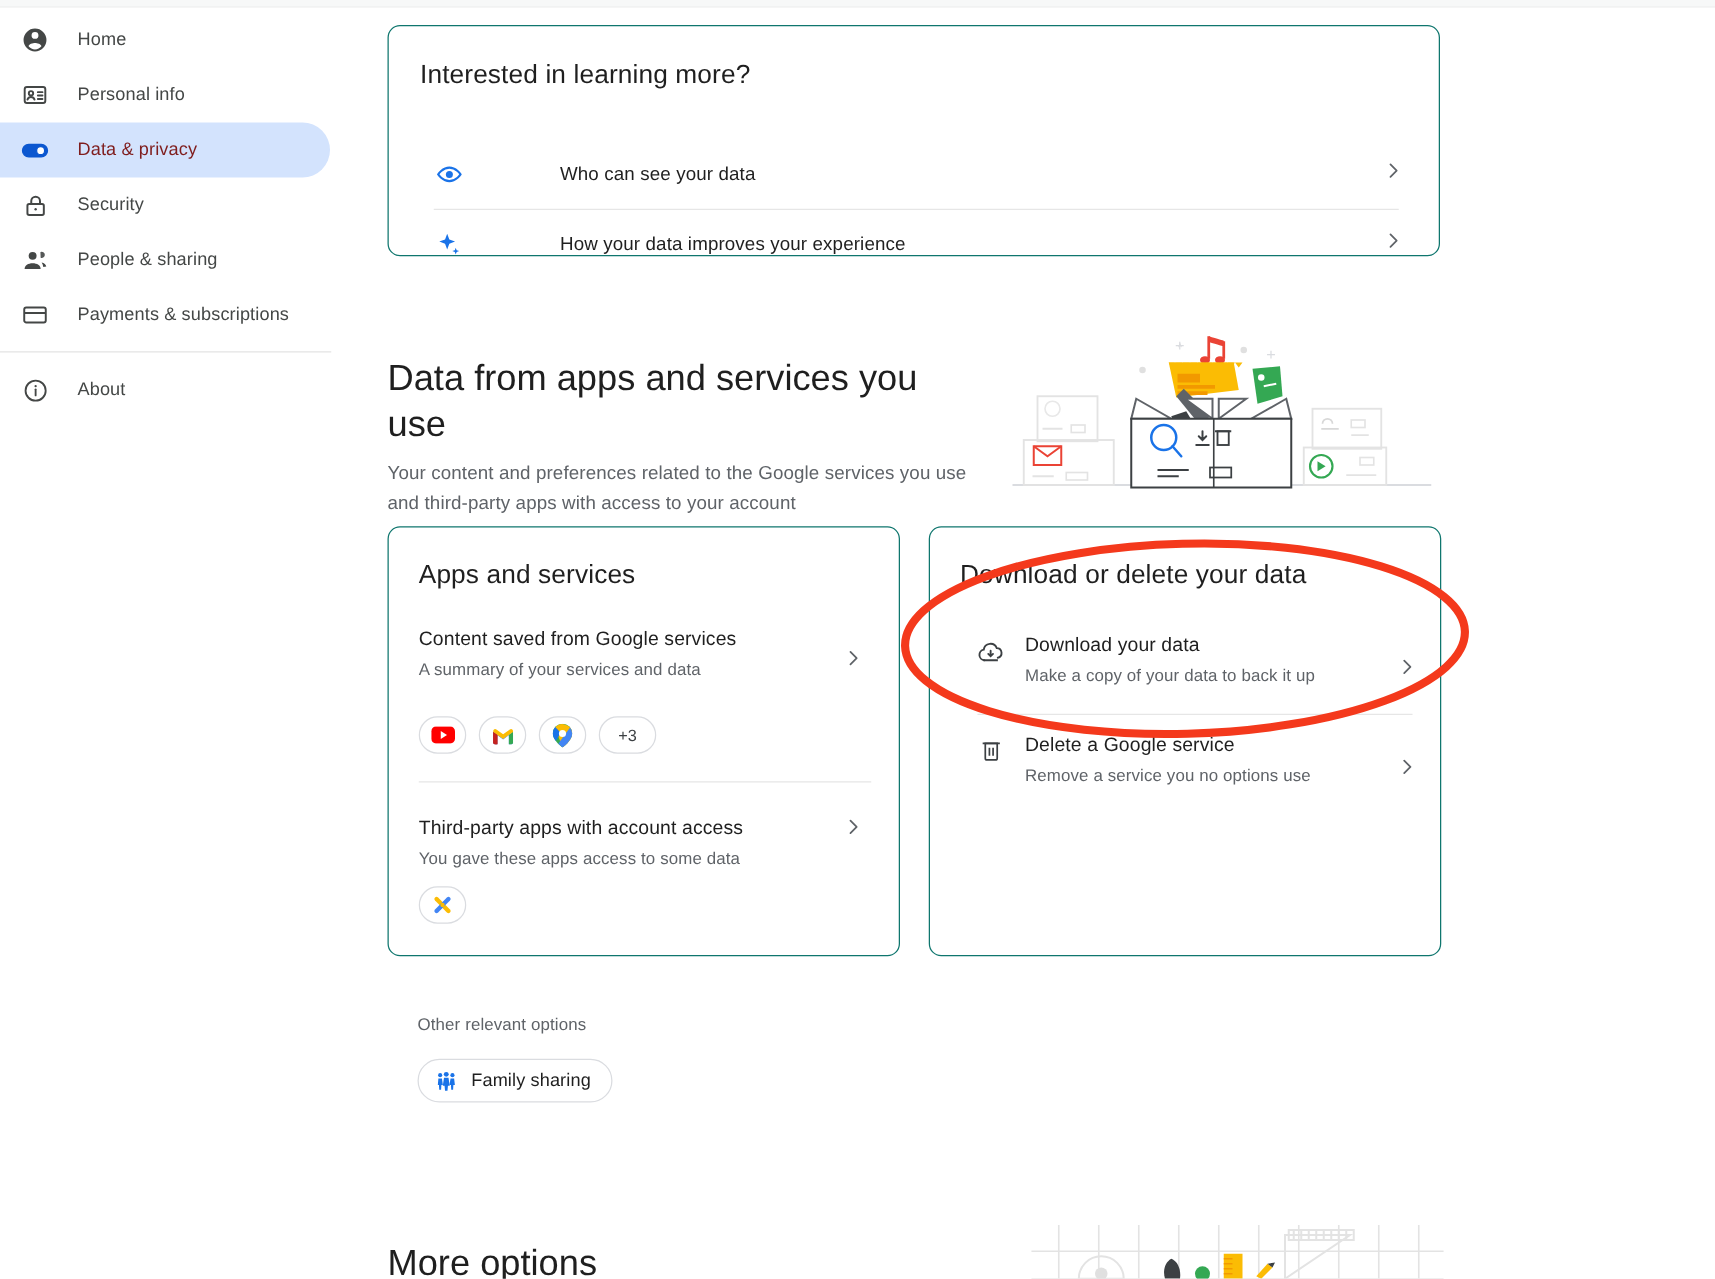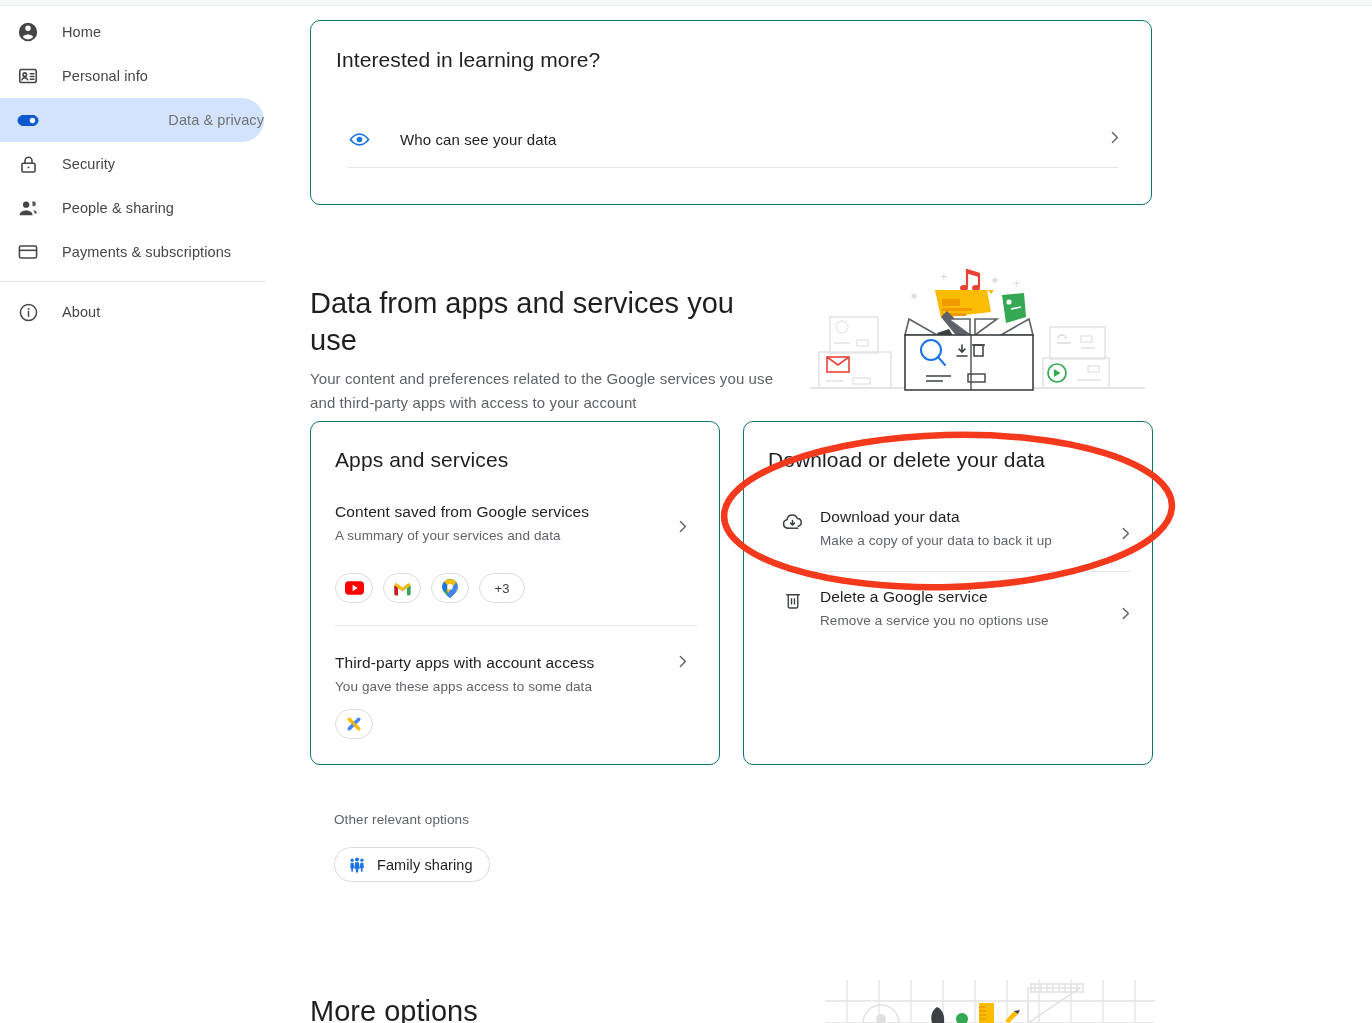--- a/index.html
+++ b/index.html
@@ -30,21 +30,21 @@
     border-radius: 0 22px 22px 0;
     color: #444746; font-size: 14.5px; letter-spacing: .1px;
     cursor: pointer; user-select: none;
     width: 264px;
   }
   .nav-item .nv-ico {
     width: 24px; height: 24px; margin-right: 22px; margin-left: 8px;
     display: flex; align-items: center; justify-content: center; flex: 0 0 24px;
   }
   .nav-item .nv-ico svg { display: block; }
-  .nav-item.active { background: #d3e3fd; color: #737373; font-weight: 500; justify-content: space-between; }
+  .nav-item.active { background: #d3e3fd; color: #7f1d1d; font-weight: 500; }
   .nav-item.active .nv-ico svg { fill: #0b57d0; stroke: #0b57d0; }
   .nav-sep {
     width: 265px; height: 1px; background: #e3e3e3; margin: 7px 0 8px 0;
   }
 
   
   .main { position: absolute; left: 310px; top: 0; width: 1062px; }
 
   .card {
     background: #fff;
@@ -53,21 +53,21 @@
   }
 
   
   .learn-card { position: absolute; left: 0; top: 20px; width: 842px; height: 185px; }
   .learn-title {
     position: absolute; left: 25px; top: 27px;
     font-size: 21px; color: #1f1f1f; font-weight: 400; letter-spacing: .1px;
   }
   .learn-row {
     position: absolute; left: 0; width: 842px; height: 56px;
-    display: flex; align-items: center; cursor: pointer;
+    display: flex; align-items: center; cursor: pointer; gap: 48px;
   }
   .learn-row.r1 { top: 90px; }
   .learn-row.r2 { top: 146px; }
   .learn-row .lr-ico { width: 24px; height: 24px; margin-left: 36px; flex: 0 0 24px; display:flex; align-items:center; justify-content:center;}
   .learn-row .lr-label { margin-left: 29px; font-size: 15px; color: #1f1f1f; letter-spacing:.1px; }
   .learn-row .lr-chev { position: absolute; right: 30px; }
   .learn-divider {
     position: absolute; left: 36px; top: 146px; width: 772px; height: 1px; background: #e6e6e6;
   }
 
@@ -226,20 +226,34 @@
         <span class="lr-label">Who can see your data</span>
         <span class="lr-chev">
           <svg width="17" height="17" viewBox="0 0 24 24" fill="none" stroke="#5f6368" stroke-width="2" stroke-linecap="round" stroke-linejoin="round">
               <path d="M9 5l7 7-7 7"></path>
             </svg>
         </span>
       </div>
 
       <div class="learn-divider"></div>
 
+      <div class="learn-row r2">
+        <span class="lr-ico">
+          <svg width="21" height="21" viewBox="0 0 24 24" fill="#1a73e8">
+            <path d="M10 2.2l1.95 5.25L17.2 9.4l-5.25 1.95L10 16.6l-1.95-5.25L2.8 9.4l5.25-1.95z"></path>
+            <path d="M17.8 15l.85 2.3 2.3.85-2.3.85-.85 2.3-.85-2.3-2.3-.85 2.3-.85z"></path>
+          </svg>
+        </span>
+        <span class="lr-label">How your data improves your experience</span>
+        <span class="lr-chev">
+          <svg width="17" height="17" viewBox="0 0 24 24" fill="none" stroke="#5f6368" stroke-width="2" stroke-linecap="round" stroke-linejoin="round">
+              <path d="M9 5l7 7-7 7"></path>
+            </svg>
+        </span>
+      </div>
     </section>
 
     <h1 class="sec-title">Data from apps and services you use</h1>
     <p class="sec-sub">Your content and preferences related to the Google services you use and third-party apps with access to your account</p>
 
     <div class="sec-illus">
       <svg width="345" height="150" viewBox="0 0 345 150">
 
         <line x1="5" y1="133" x2="150" y2="133" stroke="#dadce0" stroke-width="1.6"></line>
         <line x1="212" y1="133" x2="340" y2="133" stroke="#dadce0" stroke-width="1.6"></line>

